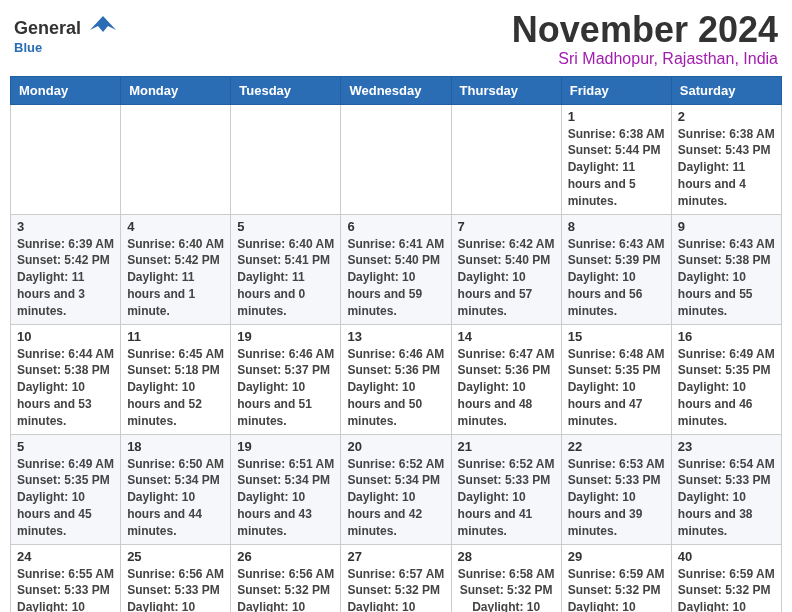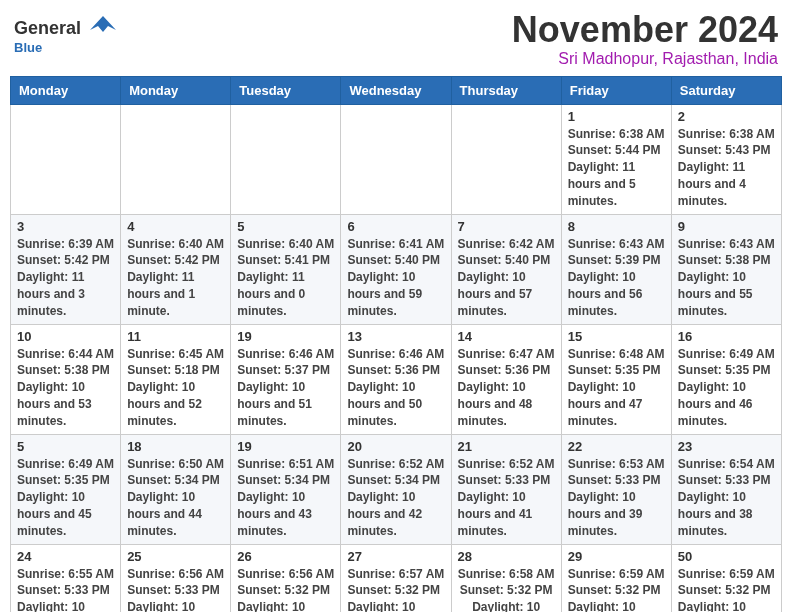--- a/index.html
+++ b/index.html
@@ -320,20 +320,20 @@
 Sunset: 5:32 PM
 Daylight: 10 hours and 34 minutes.</div>
         </td>
         <td>
           <span class="day-number">29</span>
           <div class="day-info" style="white-space: pre-line;">Sunrise: 6:59 AM
 Sunset: 5:32 PM
 Daylight: 10 hours and 33 minutes.</div>
         </td>
         <td>
-          <span class="day-number">50</span>
+          <span class="day-number">40</span>
           <div class="day-info" style="white-space: pre-line;">Sunrise: 6:59 AM
 Sunset: 5:32 PM
 Daylight: 10 hours and 32 minutes.</div>
         </td>
       </tr>
     </tbody>
 </table>
 
 </body></html>

